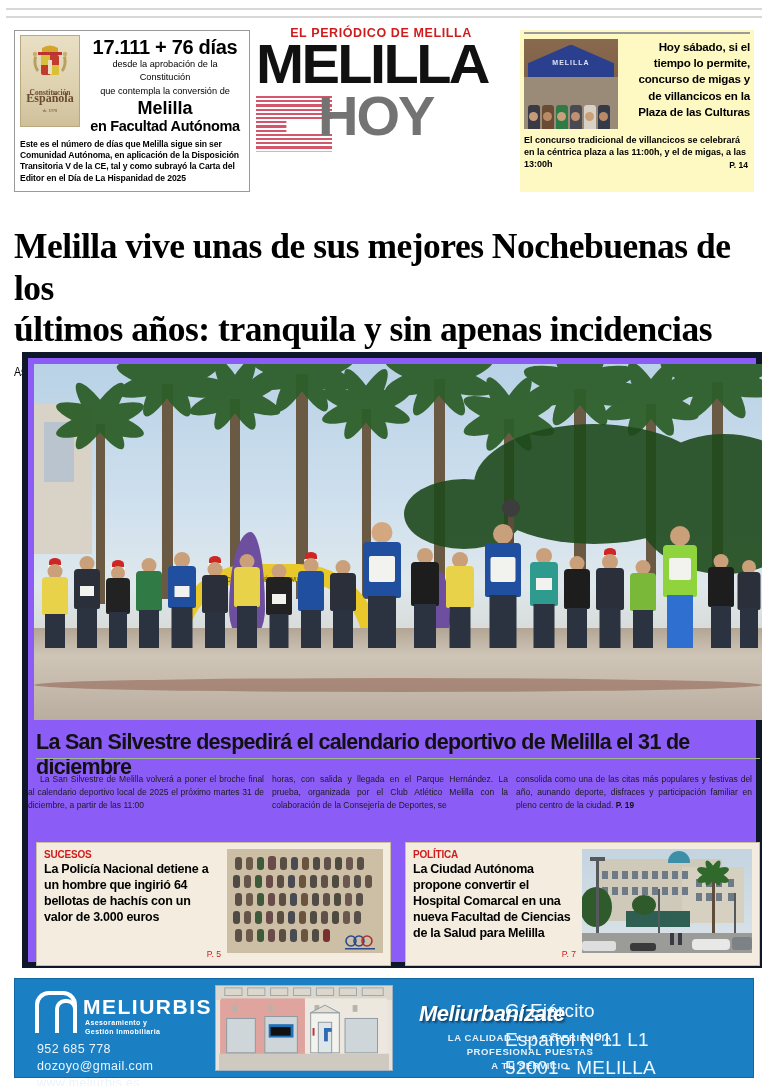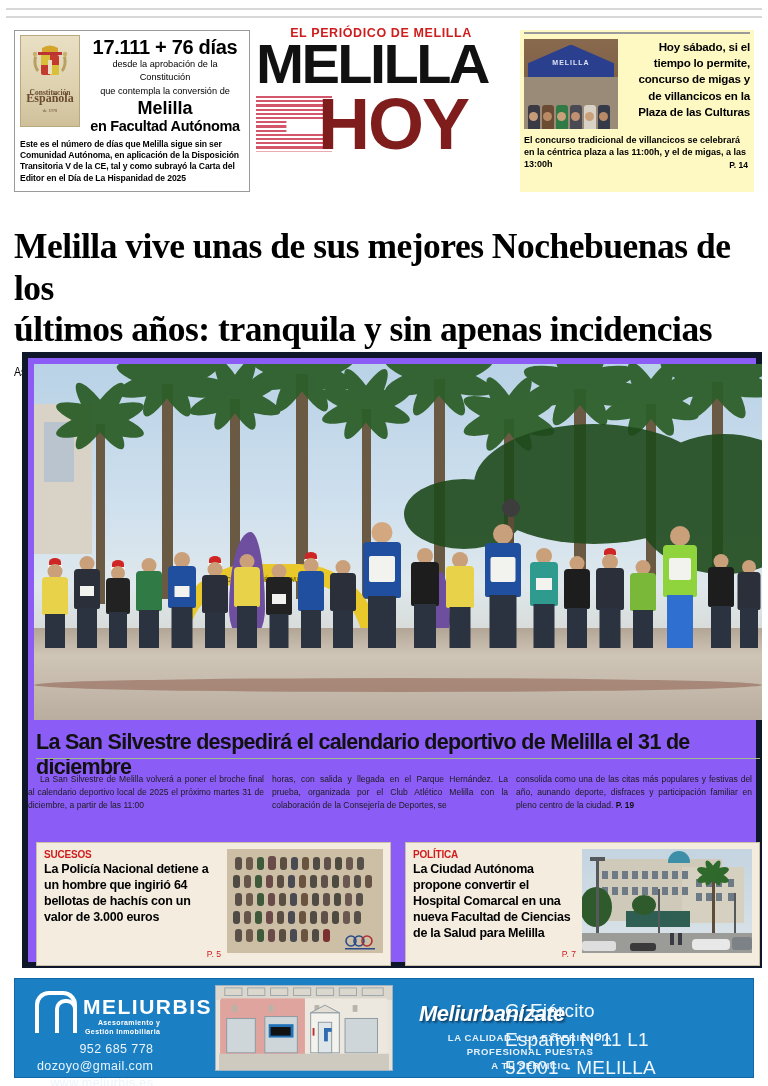--- a/index.html
+++ b/index.html
@@ -64,22 +64,22 @@
   }
   .mast-row2 { position:relative; height:62px; }
   .mast-bars {
     position:absolute; left:0; top:6px; width:76px; height:56px;
     background:
       repeating-linear-gradient(180deg, #d4566a 0 2.2px, #ffffff 2.2px 4.2px);
     clip-path: polygon(0 0, 100% 0, 100% 45%, 40% 45%, 40% 68%, 100% 68%, 100% 100%, 0 100%);
   }
   .mast-hoy {
     position:absolute; left:62px; top:-2px;
-    font-size:72px; font-weight:900; letter-spacing:-2px; line-height:1;
-    color:#7f1d1d;
+    font-size:56px; font-weight:900; letter-spacing:-2px; line-height:1;
+    color:#737373;
   }
 
   
   .promo {
     position:absolute; left:520px; top:8px; width:234px; height:162px;
     background:#fef9c3; padding:2px 4px;
   }
   .promo-rule { height:1.5px; background:#9a9a9a; margin-bottom:5px; }
   .promo-top { display:flex; gap:7px; }
   .promo-img {
@@ -214,21 +214,21 @@
   .h-sky { position:absolute; inset:0; background:linear-gradient(#c4d4e0,#dbe3e8); }
   .h-main { position:absolute; left:14px; top:10px; width:126px; height:62px; background:#cfc9b9; }
   .h-main2 { position:absolute; left:100px; top:18px; width:62px; height:56px; background:#d6d0c0; }
   .h-dome { position:absolute; left:86px; top:2px; width:22px; height:12px; background:#3d8fa8; border-radius:11px 11px 0 0; }
 
   
   .ad {
     position:absolute; left:14px; top:978px; width:740px; height:100px;
     background:#1b7fc4; border:1px solid #1268a6; display:flex;
   }
-  .ad-a { width:200px; position:relative; color:#fff;text-align:right; }
+  .ad-a { width:200px; position:relative; color:#fff; }
   .ad-logo { position:absolute; left:20px; top:10px; width:170px; height:48px; }
   .ad-logo-m {
     position:absolute; left:0; top:2px; width:42px; height:42px;
     border:4px solid #fff; border-radius:14px 14px 0 0; border-bottom:none;
   }
   .ad-logo-m2 {
     position:absolute; left:20px; top:10px; width:22px; height:34px;
     border:4px solid #fff; border-radius:10px 10px 0 0; border-bottom:none;
   }
   .ad-brand { position:absolute; left:48px; top:6px; font-size:21px; font-weight:700;

